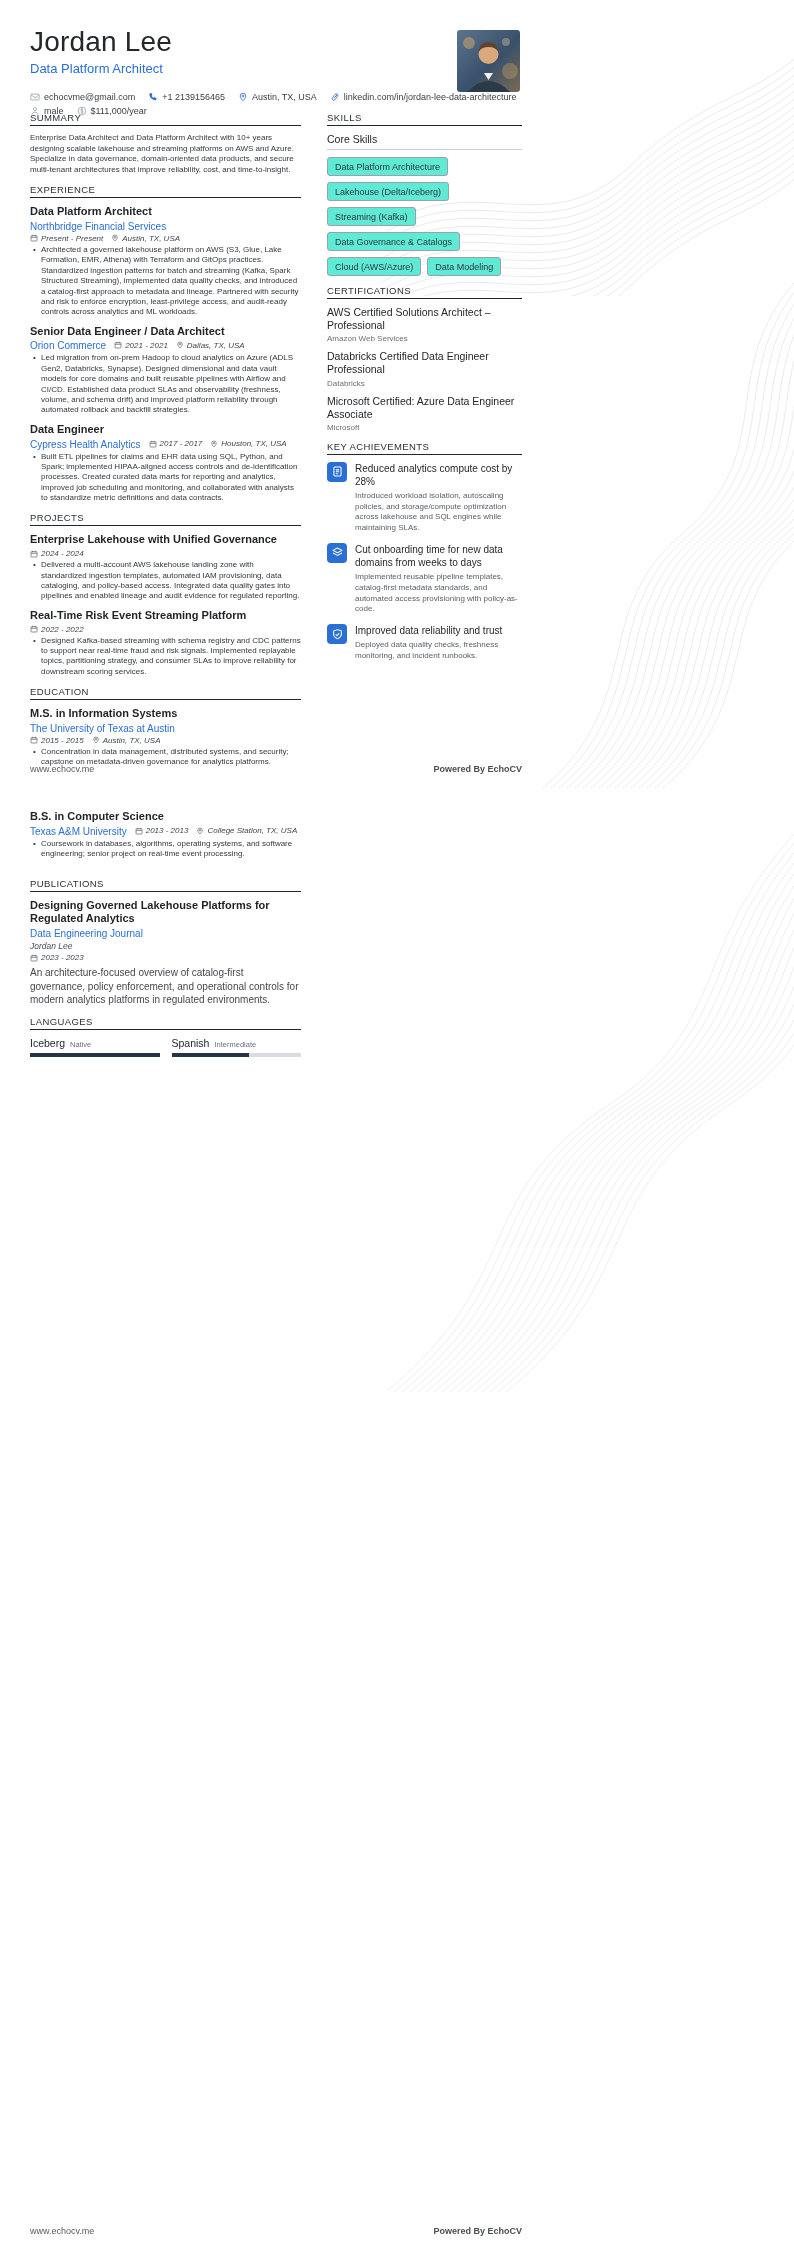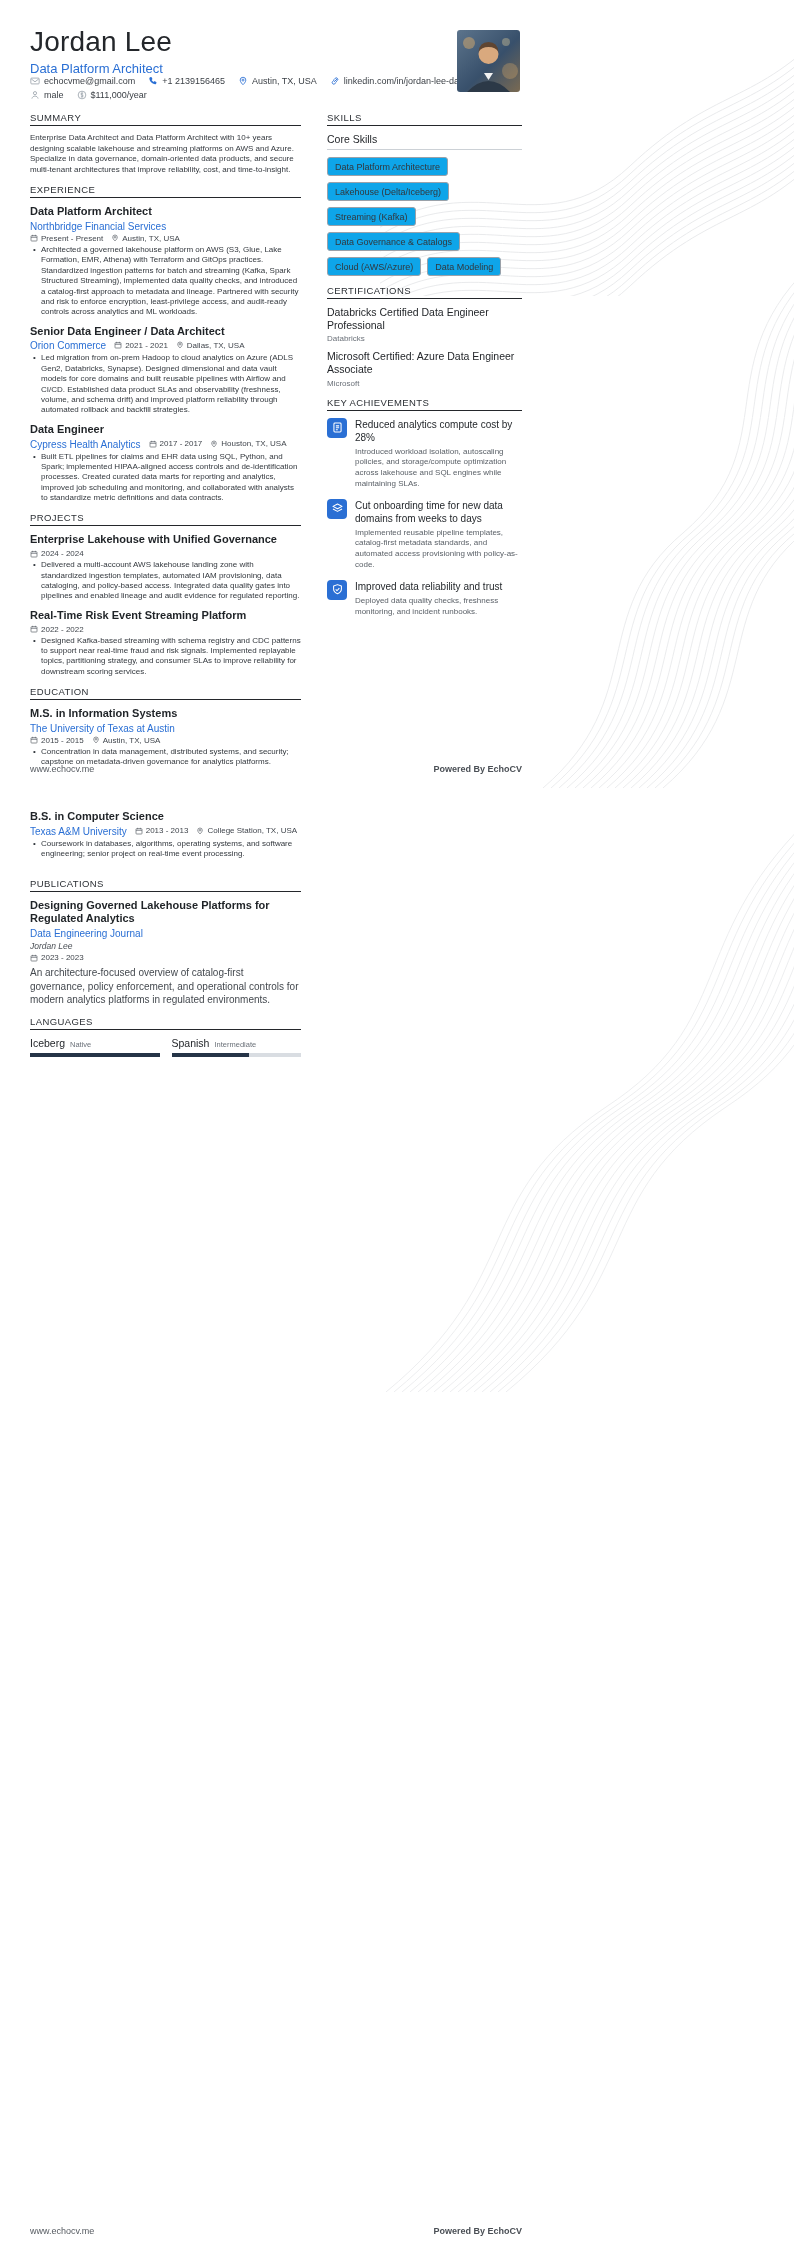--- a/index.html
+++ b/index.html
@@ -8,50 +8,50 @@
   .page { position:relative; width:794px; height:2246px; background:#fff; overflow:hidden; margin:0 auto; color:#24272b; }
 
   .waves { position:absolute; z-index:0; pointer-events:none; }
   .waves-top { top:-14px; right:-26px; }
   .waves-mid { top:268px; right:-34px; }
   .waves-low { top:812px; right:-22px; }
 
   .header { position:absolute; top:26px; left:30px; width:492px; z-index:2; }
   .name { font-size:28px; font-weight:500; color:#24272b; letter-spacing:.2px; }
   .role { font-size:13px; color:#2a6fd4; margin-top:3px; font-weight:500; }
-  .contact-rows { margin-top:0; display:flex; flex-direction:column; gap:4px; }
+  .contact-rows { margin-top:16px; display:flex; flex-direction:column; gap:4px; }
   .contact-row { display:flex; flex-wrap:wrap; gap:3px 13px; align-items:center; }
   .contact-item { display:inline-flex; align-items:center; gap:4px; font-size:9px; color:#3a3f45; }
   .ci { width:10px; height:10px; flex:none; }
   .ci.gray { color:#9aa2ab; } .ci.blue { color:#2a6fd4; }
 
   .photo { position:absolute; top:30px; left:457px; width:63px; height:62px; border-radius:3px; overflow:hidden; z-index:2; }
 
   .cols { position:absolute; top:112px; left:30px; width:492px; display:flex; gap:26px; z-index:2; }
   .col-left { width:271px; flex:none; }
   .col-right { width:195px; flex:none; }
 
   .section { margin-bottom:9px; }
   .sec-h { font-size:9.5px; font-weight:500; letter-spacing:.4px; color:#2b2f34; padding-bottom:2px; border-bottom:1.5px solid #24272b; margin-bottom:7px; }
   .summary-text { font-size:8px; line-height:1.32; color:#33383e; }
 
   .entry { margin-bottom:7px; }
   .entry-title { font-size:11px; font-weight:600; color:#1f2327; line-height:1.25; }
   .meta-row { display:flex; flex-wrap:wrap; gap:2px 8px; align-items:baseline; margin-top:2px; }
   .company { font-size:10px; color:#2a6fd4; }
   .meta-group { display:inline-flex; flex-wrap:wrap; gap:2px 8px; align-items:center; }
-  .meta-item { display:inline-flex; align-items:center; gap:3px; font-size:8px; color:#41464d; white-space:nowrap; }
+  .meta-item { display:inline-flex; align-items:center; gap:3px; font-size:8px; color:#41464d; white-space:nowrap;font-style:italic; }
   .mi { width:8px; height:8px; flex:none; color:#555b62; }
   .bullets { list-style:none; margin-top:2px; }
   .bullets li { position:relative; padding-left:11px; font-size:8px; line-height:1.3; color:#33383e; }
   .bullets li::before { content:"•"; position:absolute; left:3px; color:#33383e; }
 
   .group-label { font-size:10.5px; color:#24272b; padding-bottom:4px; border-bottom:1px solid #ccd1d6; margin-bottom:7px; }
   .chips { display:flex; flex-wrap:wrap; gap:6px; }
-  .chip { border:1px solid #9aa1a9; border-radius:3px; padding:3.5px 7px; font-size:9px; color:#32373d; background:#0ea5e9; }
+  .chip { border:1px solid #9aa1a9; border-radius:3px; padding:3.5px 7px; font-size:9px; color:#32373d; background:#5eead4; }
 
   .cert { margin-bottom:7px; }
   .cert-name { font-size:10.5px; color:#24272b; line-height:1.25; }
   .cert-issuer { font-size:8px; color:#6b7179; margin-top:2px; }
 
   .ach { display:flex; gap:8px; margin-bottom:9px; }
   .ach-icon { width:20px; height:20px; flex:none; border-radius:4px; background:#2a6fd4; display:flex; align-items:center; justify-content:center; }
   .ach-body { flex:1; min-width:0; }
   .ach-title { font-size:10px; color:#1f2327; line-height:1.3; }
   .ach-desc { font-size:8px; color:#5b6168; line-height:1.35; margin-top:3px; }
@@ -422,20 +422,24 @@
           <span class="chip">Streaming (Kafka)</span>
           <span class="chip">Data Governance &amp; Catalogs</span>
           <span class="chip">Cloud (AWS/Azure)</span>
           <span class="chip">Data Modeling</span>
         </div>
       </section>
 
       <section class="section">
         <div class="sec-h">CERTIFICATIONS</div>
         <div class="cert">
+          <div class="cert-name">AWS Certified Solutions Architect – Professional</div>
+          <div class="cert-issuer">Amazon Web Services</div>
+        </div>
+        <div class="cert">
           <div class="cert-name">Databricks Certified Data Engineer Professional</div>
           <div class="cert-issuer">Databricks</div>
         </div>
         <div class="cert">
           <div class="cert-name">Microsoft Certified: Azure Data Engineer Associate</div>
           <div class="cert-issuer">Microsoft</div>
         </div>
       </section>
 
       <section class="section">

